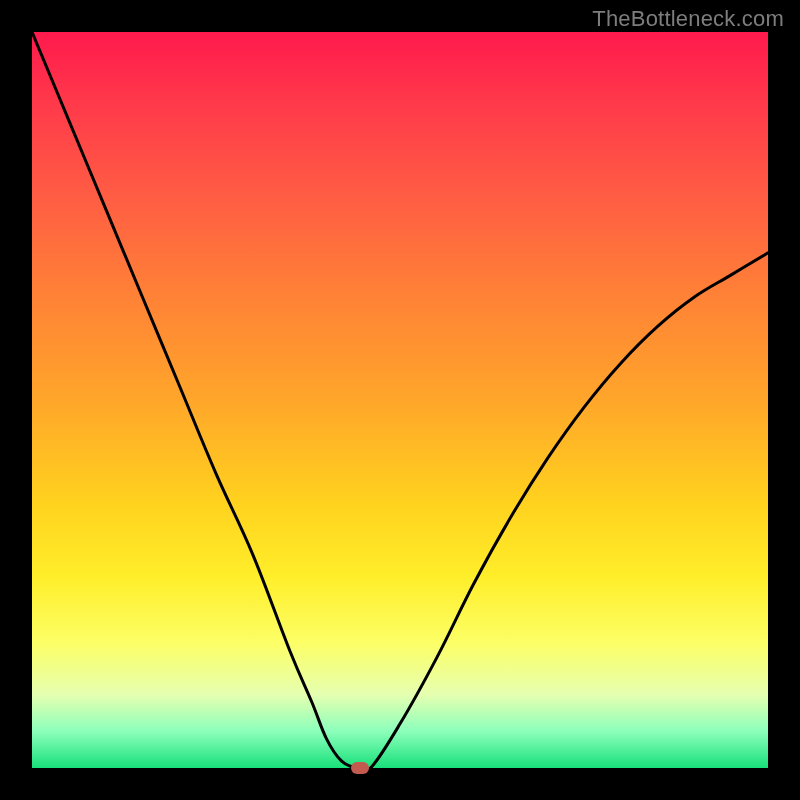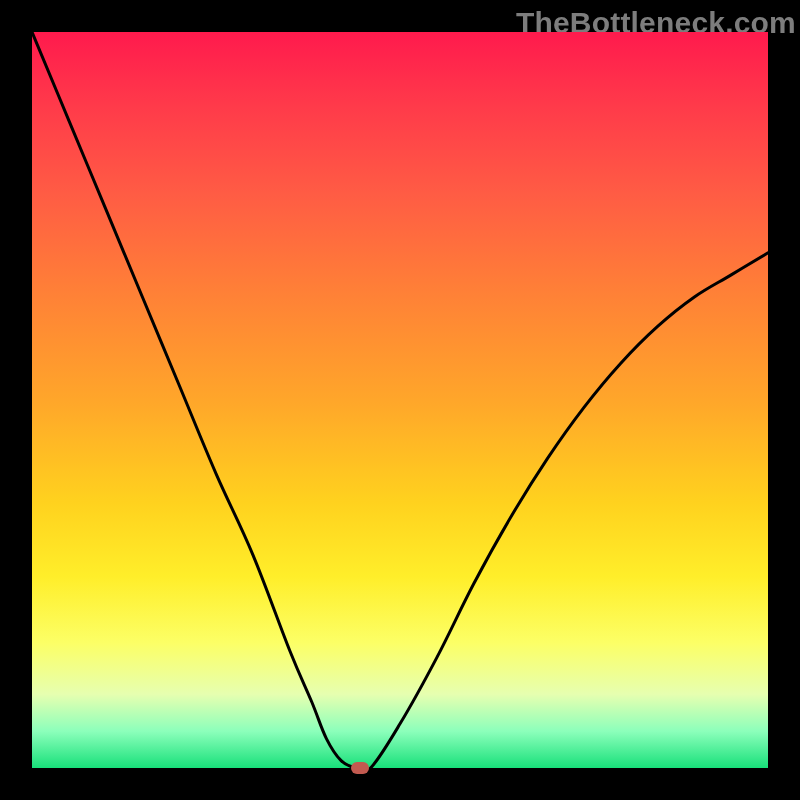--- a/index.html
+++ b/index.html
@@ -36,24 +36,24 @@
       #ffee2a 74%,
       #fcff66 83%,
       #e6ffb0 90%,
       #8cffbb 95%,
       #18e07a 100%
     );
   }
   .watermark {
     position: absolute;
     top: 6px;
-    right: 4px;
+    right: 16px;
     color: #7d7d7d;
-    font-size: 30px;
-    font-weight: 700;
+    font-size: 22px;
+    font-weight: 400;
     letter-spacing: 0.2px;
     user-select: none;
   }
   svg.curve {
     position: absolute;
     top: 0;
     left: 0;
     width: 736px;
     height: 736px;
   }

